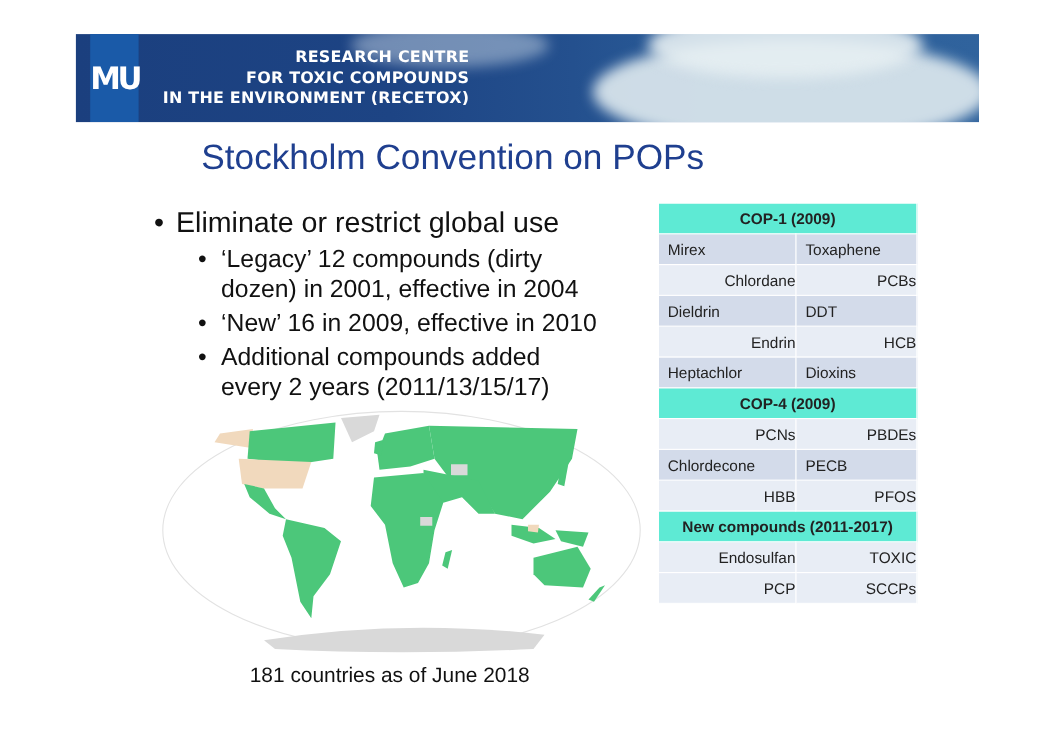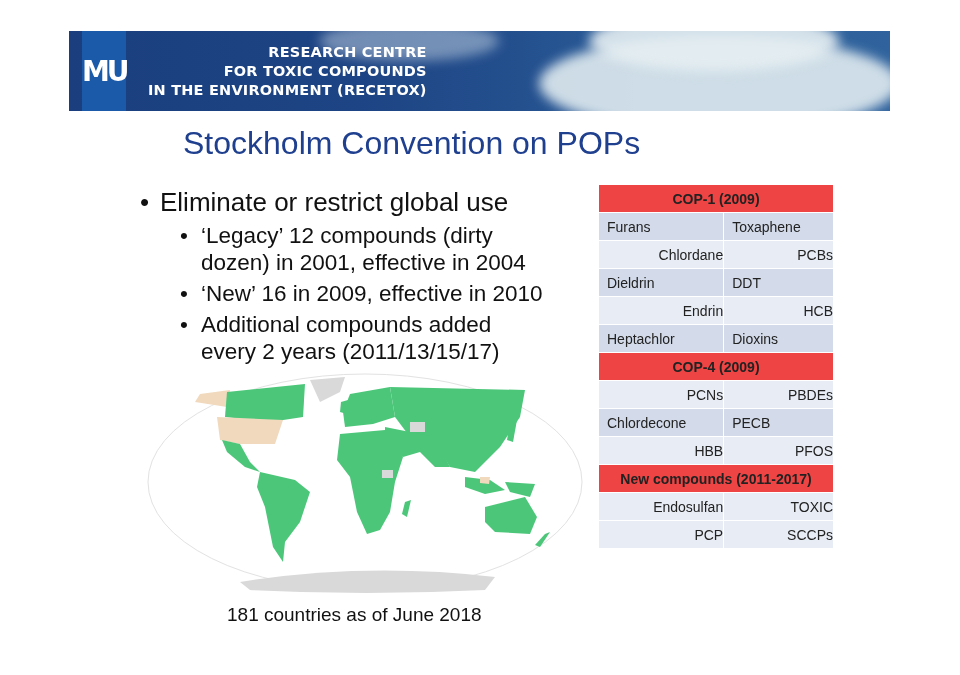--- a/index.html
+++ b/index.html
@@ -14,21 +14,21 @@
   .title{position:absolute;left:147px;top:125px;font-size:32px;color:#1f3f8f;white-space:nowrap;margin-left:36px;}
   .bullets{position:absolute;left:140px;top:186px;width:460px;color:#111;}
   .b1{font-size:26px;line-height:32px;display:flex;}
   .b1 .dot,.b2 .dot{width:20px;flex:none;}
   .b2{font-size:22.5px;line-height:27px;display:flex;margin-left:40px;margin-top:4px;}
   .b2 .dot{width:21px;}
   .map{position:absolute;left:145px;top:372px;width:440px;height:222px;}
   .caption{position:absolute;left:227px;top:604px;font-size:19px;color:#111;white-space:nowrap;}
   table.pops{position:absolute;left:598px;top:184px;width:236px;border-collapse:collapse;font-size:14px;color:#222;}
   table.pops td{height:27px;padding:0 0 0 8px;border:1.5px solid #fff;}
-  table.pops td.hdr{background:#ef4444;text-align:center;font-weight:bold;padding:0;font-size:14px;}
+  table.pops td.hdr{background:#5eead4;text-align:center;font-weight:bold;padding:0;font-size:14px;}
   tr.r-dark td{background:#d3dbea;}
   tr.r-light td{background:#e8edf5;text-align:right;}
 </style>
 </head>
 <body>
 
 <div class="banner">
   <div class="cloud" style="left:250px;top:-10px;width:180px;height:40px;background:rgba(220,230,240,0.45);"></div>
   <div class="cloud" style="left:470px;top:5px;width:360px;height:95px;background:rgba(215,228,235,0.95);"></div>
   <div class="cloud" style="left:520px;top:-20px;width:250px;height:60px;background:rgba(230,238,242,0.9);"></div>
@@ -106,21 +106,21 @@
 </svg>
 
 <div class="caption">181 countries as of June 2018</div>
 
 <table class="pops">
   <tbody>
     <tr>
         <td class="hdr" colspan="2">COP-1 (2009)</td>
       </tr>
     <tr class="r-dark">
-        <td>Furans</td>
+        <td>Mirex</td>
         <td>Toxaphene</td>
       </tr>
     <tr class="r-light">
         <td>Chlordane</td>
         <td>PCBs</td>
       </tr>
     <tr class="r-dark">
         <td>Dieldrin</td>
         <td>DDT</td>
       </tr>

